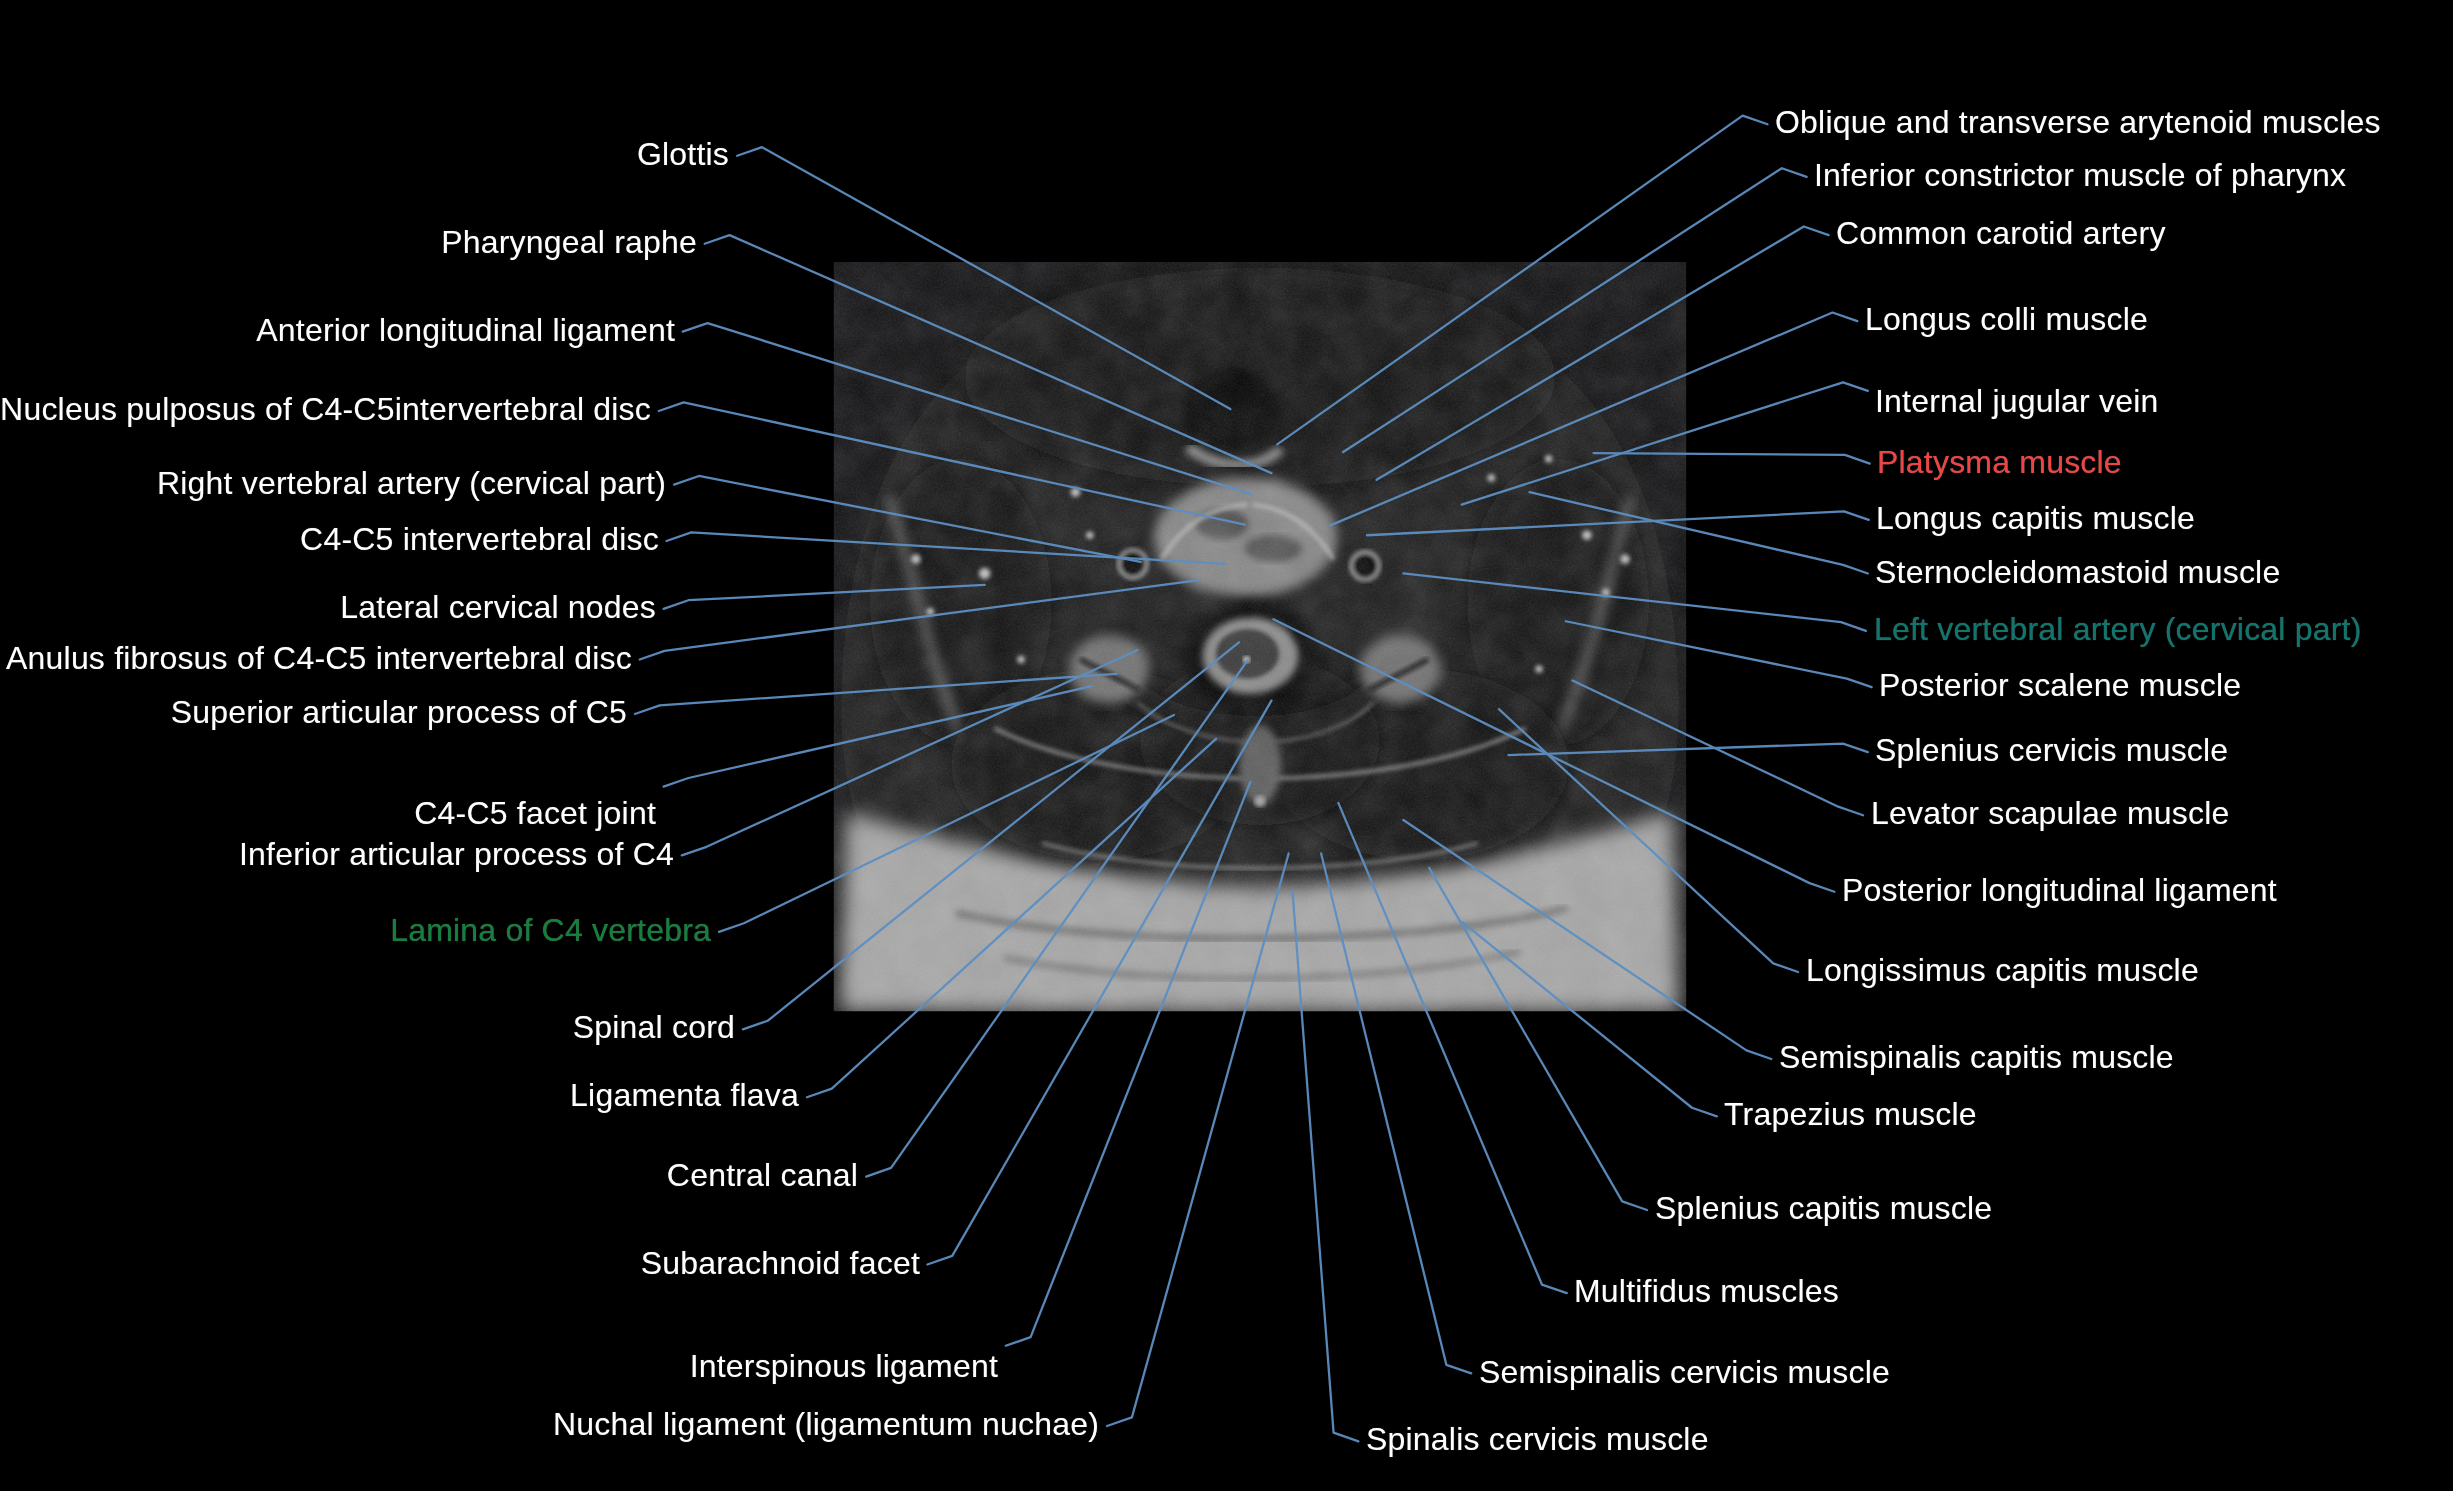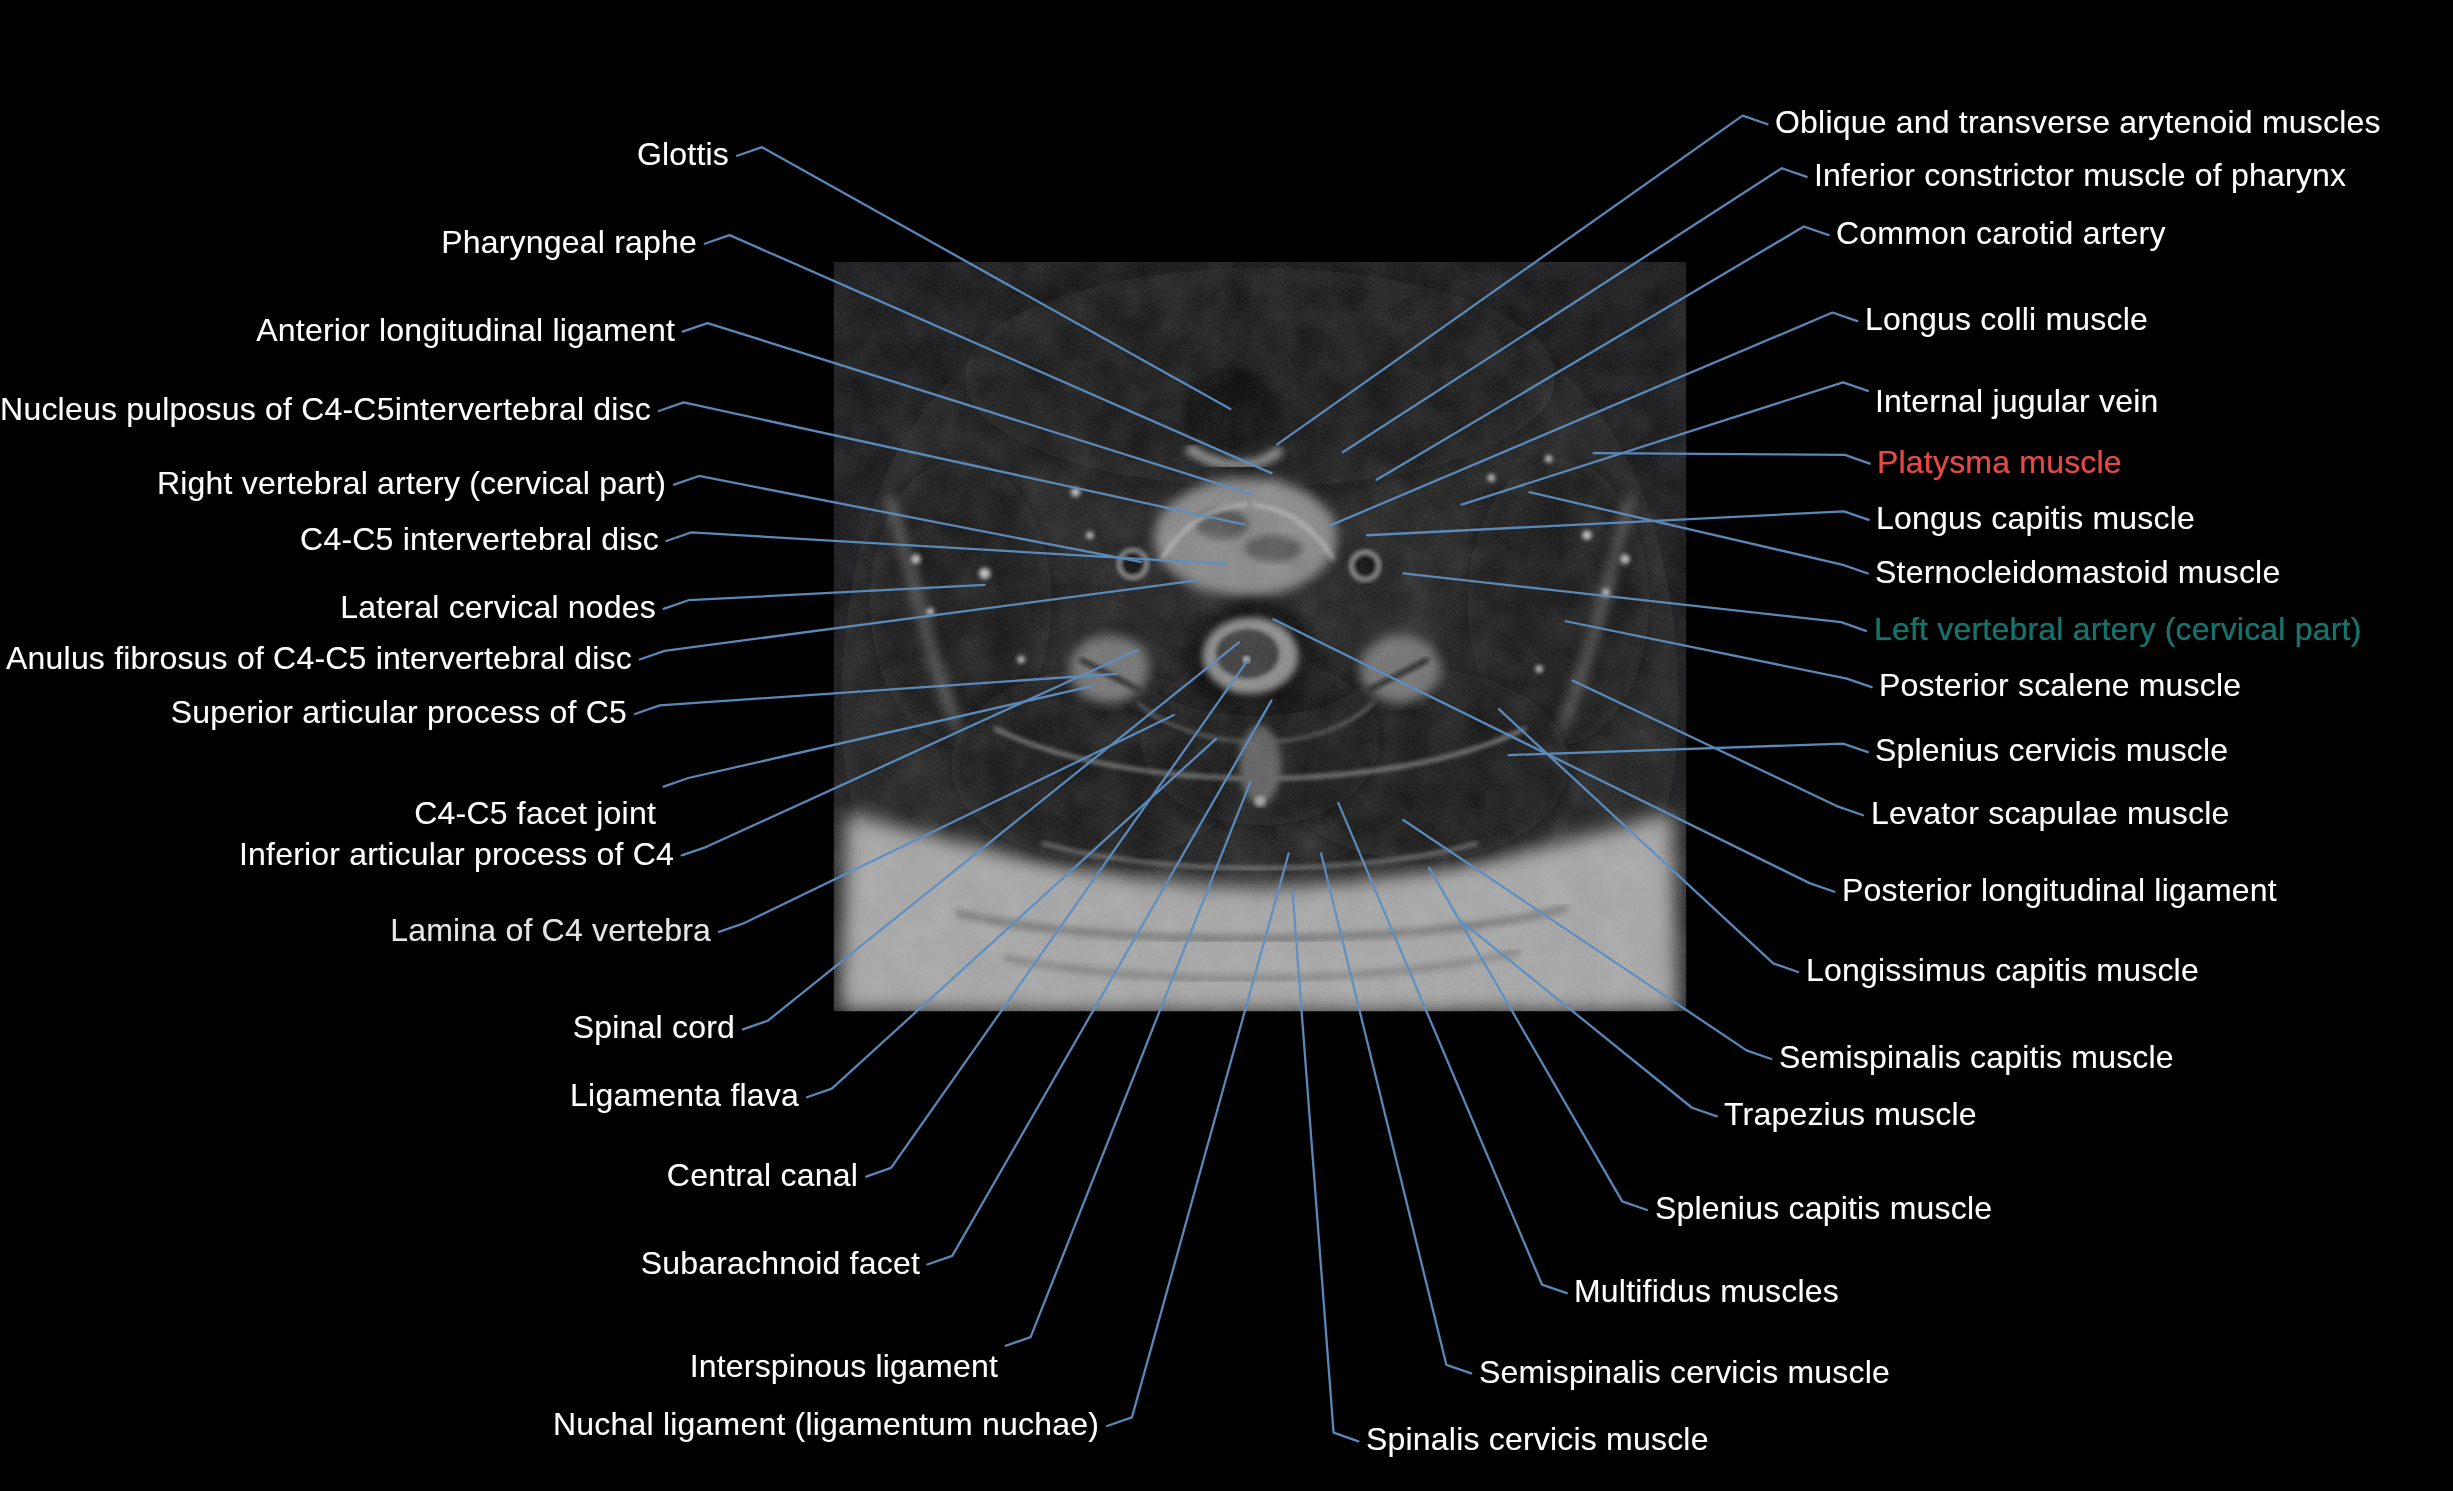--- a/index.html
+++ b/index.html
@@ -169,21 +169,21 @@
       <div class="label left" style="left: 697px; top: 244px; color: rgb(255, 255, 255);">Pharyngeal raphe</div>
       <div class="label left" style="left: 675px; top: 332px; color: rgb(255, 255, 255);">Anterior longitudinal ligament</div>
       <div class="label left" style="left: 651px; top: 411px; color: rgb(255, 255, 255);">Nucleus pulposus of C4-C5intervertebral disc</div>
       <div class="label left" style="left: 666px; top: 485px; color: rgb(255, 255, 255);">Right vertebral artery (cervical part)</div>
       <div class="label left" style="left: 659px; top: 541px; color: rgb(255, 255, 255);">C4-C5 intervertebral disc</div>
       <div class="label left" style="left: 656px; top: 609px; color: rgb(255, 255, 255);">Lateral cervical nodes</div>
       <div class="label left" style="left: 632px; top: 660px; color: rgb(255, 255, 255);">Anulus fibrosus of C4-C5 intervertebral disc</div>
       <div class="label left" style="left: 627px; top: 714px; color: rgb(255, 255, 255);">Superior articular process of C5</div>
       <div class="label left" style="left: 656px; top: 787px; color: rgb(255, 255, 255); margin-top: 28px;">C4-C5 facet joint</div>
       <div class="label left" style="left: 674px; top: 856px; color: rgb(255, 255, 255);">Inferior articular process of C4</div>
-      <div class="label left" style="left: 711px; top: 932px; color: #e5e5e5;">Lamina of C4 vertebra</div>
+      <div class="label left" style="left: 711px; top: 932px; color: #15803d;">Lamina of C4 vertebra</div>
       <div class="label left" style="left: 735px; top: 1029px; color: rgb(255, 255, 255);">Spinal cord</div>
       <div class="label left" style="left: 799px; top: 1097px; color: rgb(255, 255, 255);">Ligamenta flava</div>
       <div class="label left" style="left: 858px; top: 1177px; color: rgb(255, 255, 255);">Central canal</div>
       <div class="label left" style="left: 920px; top: 1265px; color: rgb(255, 255, 255);">Subarachnoid facet</div>
       <div class="label left" style="left: 998px; top: 1368px; color: rgb(255, 255, 255); text-align: center;">Interspinous ligament</div>
       <div class="label left" style="left: 1099px; top: 1426px; color: rgb(255, 255, 255);">Nuchal ligament (ligamentum nuchae)</div>
       <div class="label right" style="left: 1775px; top: 124px; color: rgb(255, 255, 255);">Oblique and transverse arytenoid muscles</div>
       <div class="label right" style="left: 1814px; top: 177px; color: rgb(255, 255, 255);">Inferior constrictor muscle of pharynx</div>
       <div class="label right" style="left: 1836px; top: 235px; color: rgb(255, 255, 255);">Common carotid artery</div>
       <div class="label right" style="left: 1865px; top: 321px; color: rgb(255, 255, 255);">Longus colli muscle</div>

